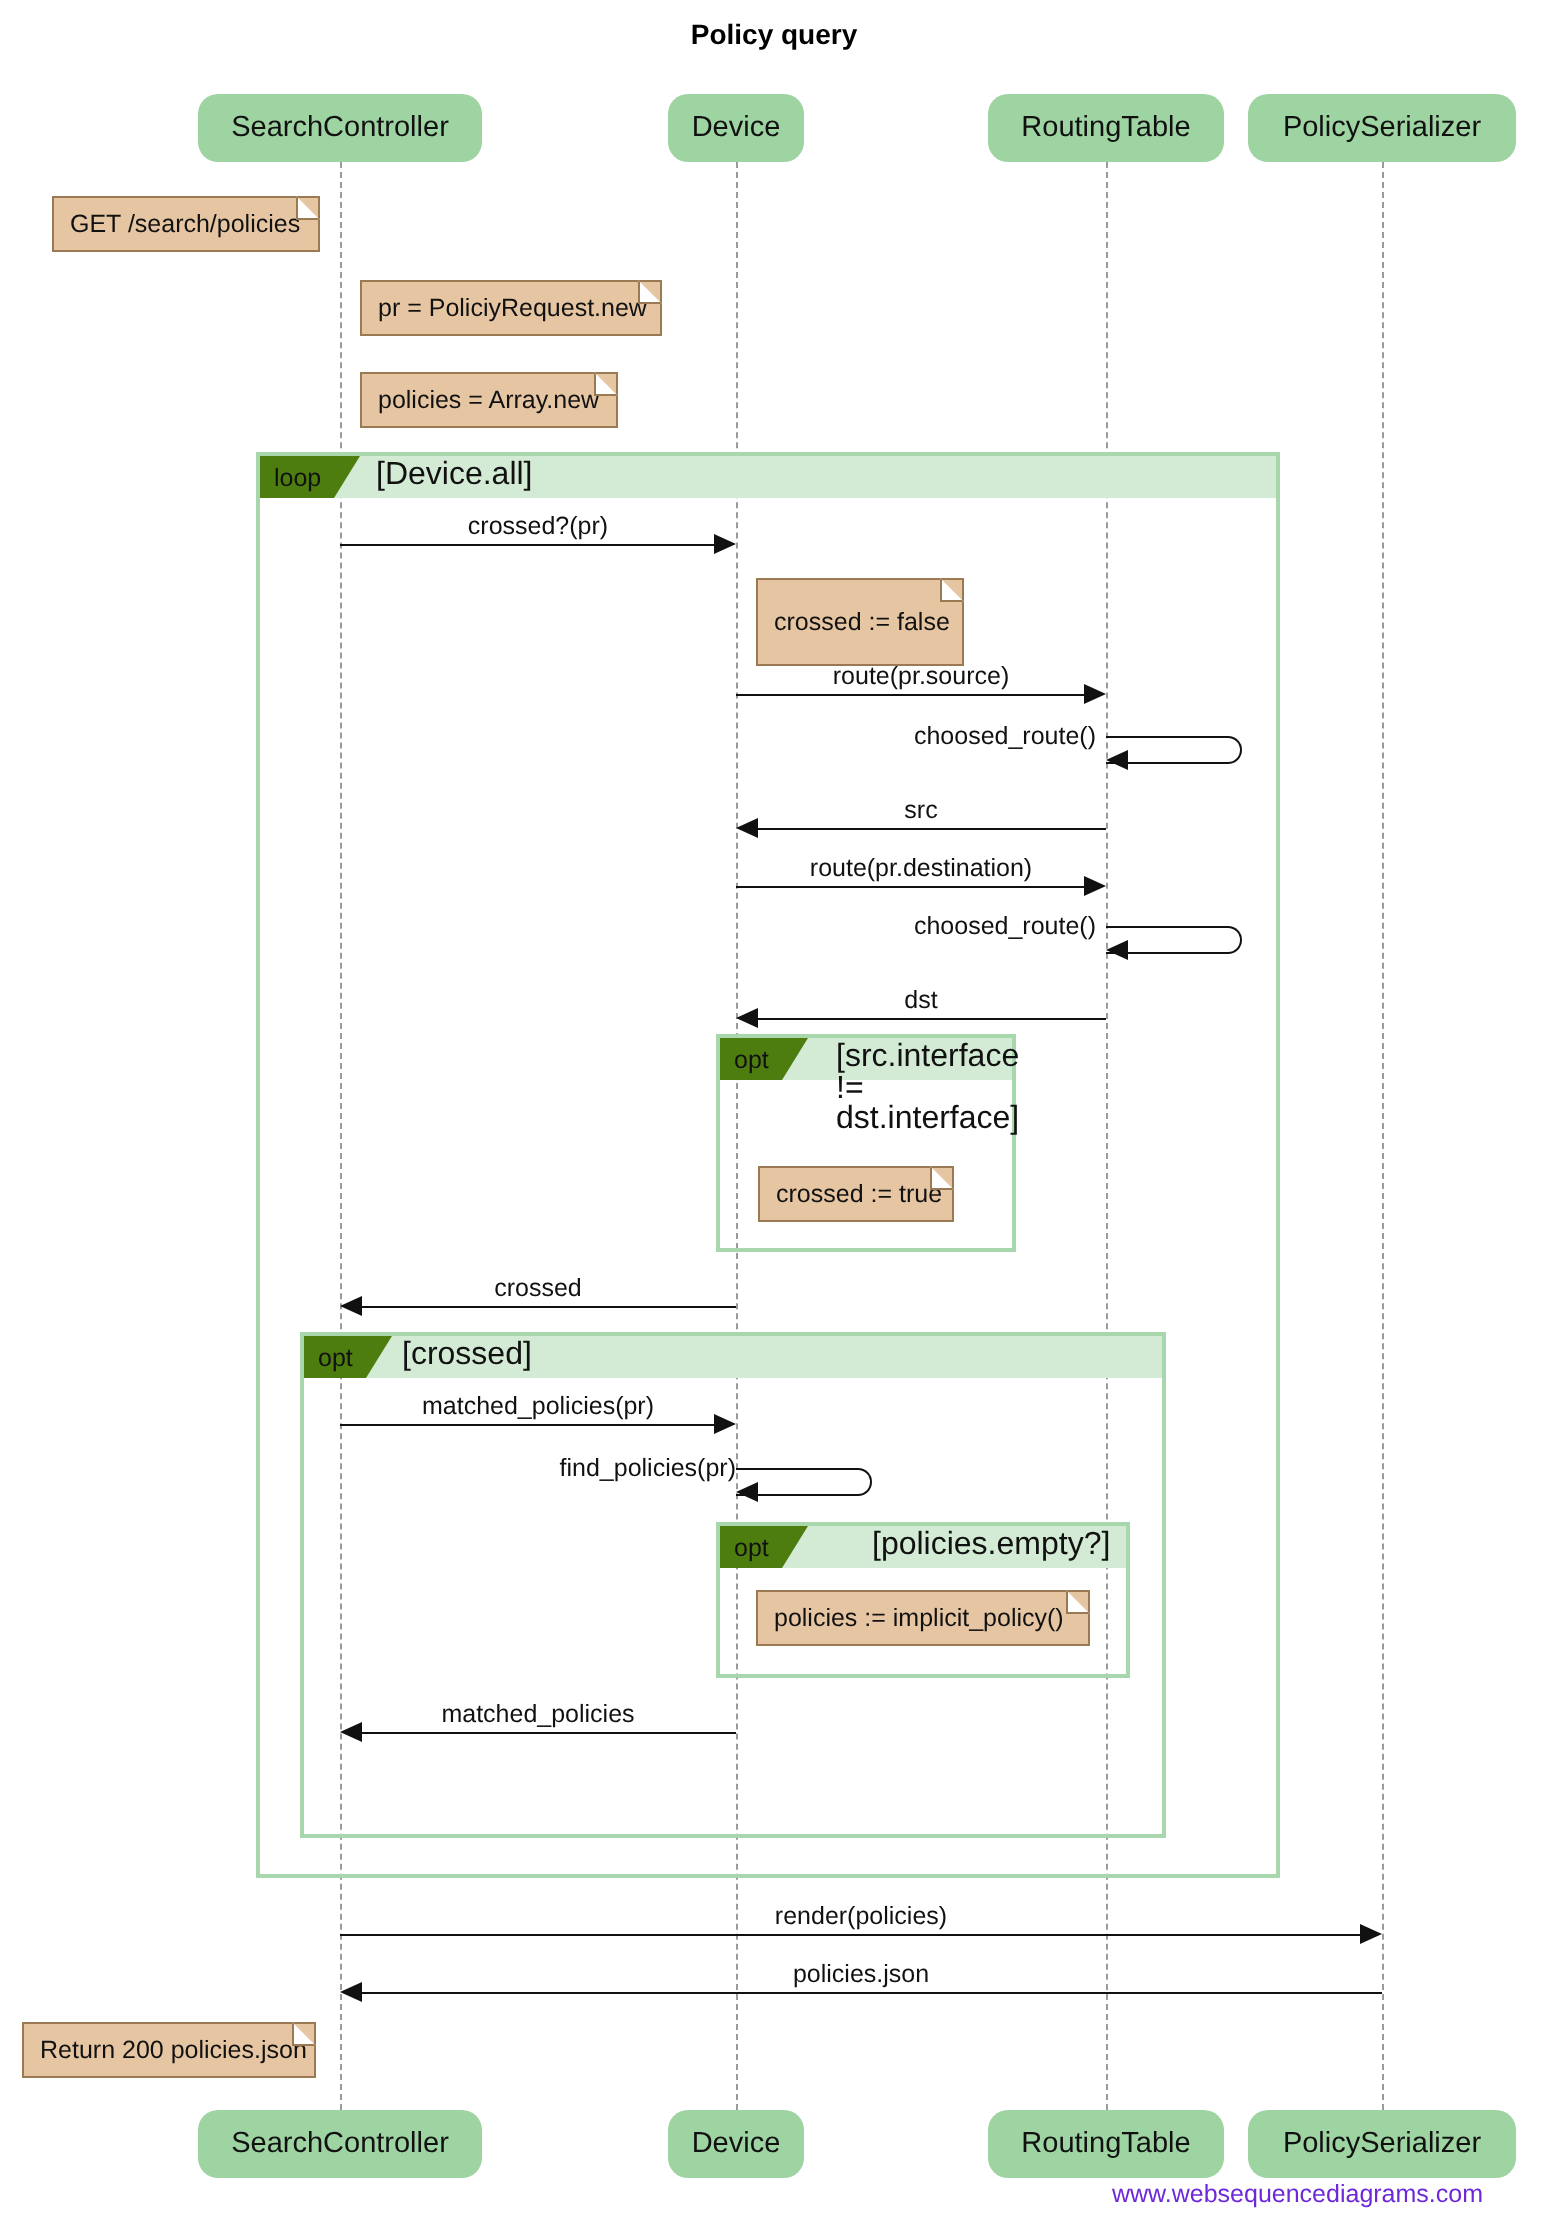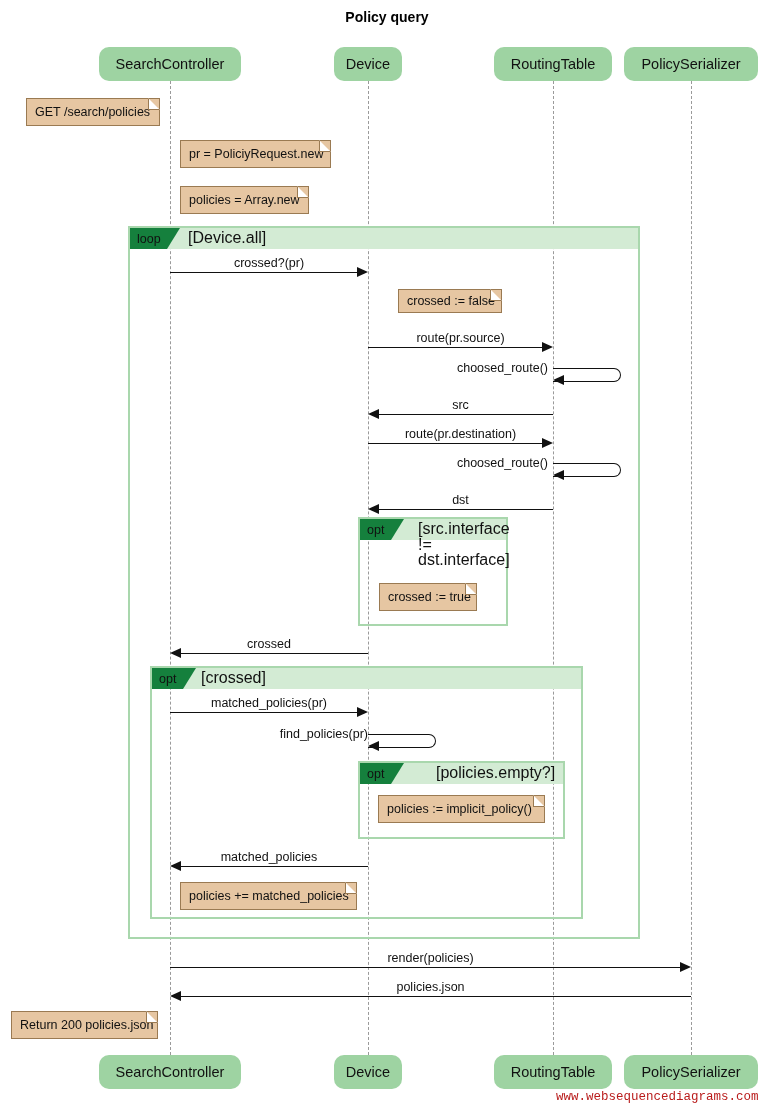--- a/index.html
+++ b/index.html
@@ -33,21 +33,21 @@
   
   .frame{
     border:2px solid #a9d7ad;background:transparent;box-sizing:border-box;
   }
   .frame-header{
     position:absolute;left:0;top:0;height:21px;
     background:#d3ebd4;box-sizing:border-box;
   }
   .frame-tag{
     position:absolute;left:0;top:0;height:21px;
-    background:#15803d;box-sizing:border-box;
+    background:#4d7c0f;box-sizing:border-box;
     display:flex;align-items:center;
     padding-left:7px;padding-right:16px;
     font-size:12.5px;color:#111;
     clip-path:polygon(0 0,100% 0,calc(100% - 13px) 100%,0 100%);
   }
   .frame-cond{
     position:absolute;font-size:16px;color:#111;
     line-height:15.5px;white-space:pre-line;
   }
 
@@ -87,21 +87,21 @@
 
   
   .selfcall{
     box-sizing:border-box;
     border:1.6px solid #111;border-left:none;
     border-top-right-radius:11px;border-bottom-right-radius:11px;
   }
 
   
   .footer-url{
-    font-size:12.5px;color:#b91c1c;white-space:nowrap;font-family:Liberation Mono, monospace;
+    font-size:12.5px;color:#6d28d9;white-space:nowrap;
   }
 </style>
 </head>
 <body>
 
 <div id="stage">
 
   <div class="abs diagram-title">Policy query</div>
 
   <div class="abs lifeline" style="left:170px;top:81px;height:974px;"></div>
@@ -213,35 +213,32 @@
   </div>
 
   <div class="abs note" style="left:180px;top:140px;width:151px;height:28px;">
     <span>pr = PoliciyRequest.new</span>
   </div>
 
   <div class="abs note" style="left:180px;top:186px;width:129px;height:28px;">
     <span>policies = Array.new</span>
   </div>
 
-  <div class="abs note" style="left:378px;top:289px;width:104px;height:24px;margin-left:20px;">
+  <div class="abs note" style="left:378px;top:289px;width:104px;height:44px;">
     <span>crossed := false</span>
   </div>
 
   <div class="abs note" style="left:379px;top:583px;width:98px;height:28px;">
     <span>crossed := true</span>
   </div>
 
   <div class="abs note" style="left:378px;top:795px;width:167px;height:28px;">
     <span>policies := implicit_policy()</span>
   </div>
 
-  <div class="abs note" style="left:180px;top:882px;width:177px;height:28px;">
-    <span>policies += matched_policies</span>
-  </div>
 
   <div class="abs note" style="left:11px;top:1011px;width:147px;height:28px;">
     <span>Return 200 policies.json</span>
   </div>
 
   <div class="abs actor-box" style="left:99px;top:1055px;width:142px;">
     <span>SearchController</span>
   </div>
   <div class="abs actor-box" style="left:334px;top:1055px;width:68px;">
     <span>Device</span>

